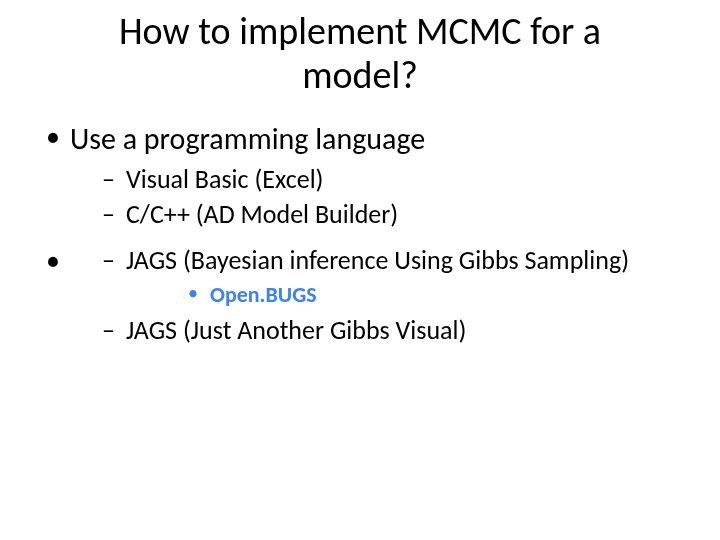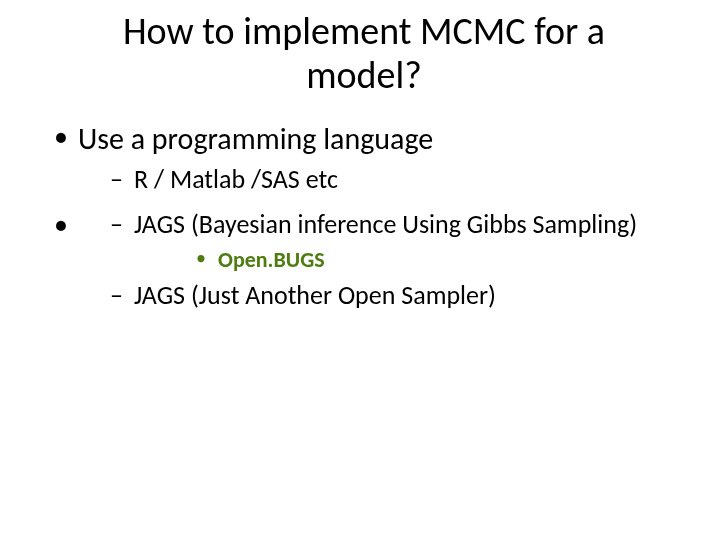--- a/index.html
+++ b/index.html
@@ -8,21 +8,21 @@
     width: 720px;
     height: 540px;
     background: #ffffff;
     font-family: Calibri, "Segoe UI", Arial, sans-serif;
     color: #000000;
   }
   .slide {
     width: 720px;
     height: 540px;
     box-sizing: border-box;
-    padding: 10px 0 0 8px;
+    padding: 10px 0 0 0;
   }
   .title {
     text-align: center;
     font-size: 38px;
     line-height: 1.15;
     margin: 0 60px 22px 60px;
     font-weight: 400;
   }
   .content {
     padding: 0 40px 0 40px;
@@ -68,50 +68,51 @@
     list-style: none;
     margin: 2px 0 4px 0;
     padding: 0;
   }
   ul.level3 > li {
     font-size: 22px;
     font-weight: 700;
     line-height: 1.35;
     padding-left: 84px;
     position: relative;
-    color: #4d7c0f;
+    color: #3b82f6;
   }
   ul.level3 > li::before {
     content: "•";
     position: absolute;
     left: 62px;
     top: 0;
     font-size: 20px;
     font-weight: 400;
   }
 </style>
 </head>
 <body>
 
 <div class="slide">
   <h1 class="title">How to implement MCMC for a model?</h1>
   <div class="content">
     <ul class="level1">
       <li>
         <span>Use a programming language</span>
         <ul class="level2">
-          <li><span>R / Matlab /SAS etc</span></li>
+          <li><span>Visual Basic (Excel)</span></li>
+          <li><span>C/C++  (AD Model Builder)</span></li>
         </ul>
       </li>
       <li>
         <ul class="level2">
           <li>
             <span>JAGS (Bayesian inference Using Gibbs Sampling)</span>
             <ul class="level3">
               <li><span>Open.BUGS</span></li>
             </ul>
           </li>
-          <li><span>JAGS (Just Another Open Sampler)</span></li>
+          <li><span>JAGS (Just Another Gibbs Visual)</span></li>
         </ul>
       </li>
     </ul>
   </div>
 </div>
 
 </body></html>

